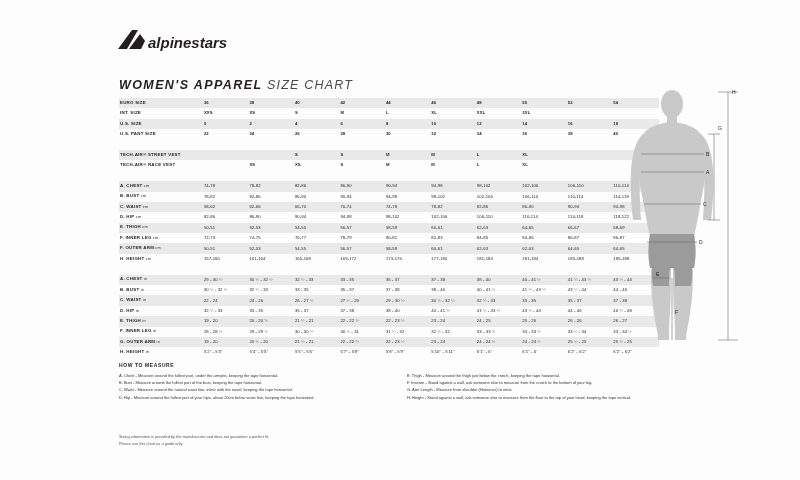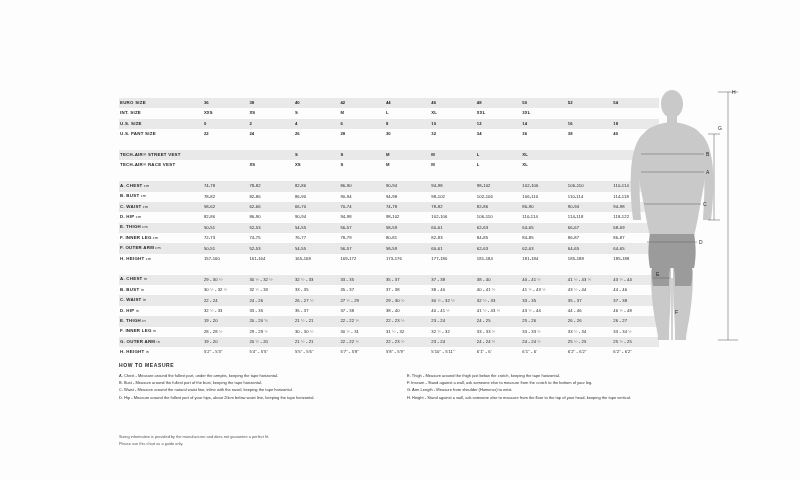--- a/index.html
+++ b/index.html
@@ -76,21 +76,32 @@
   .footer{
     position:absolute;left:119px;top:434px;width:400px;
   }
   .footer p{margin:0 0 1.5px 0;font-size:3.9px;color:#555;}
 </style>
 </head>
 <body>
 
 <div class="page">
 
-
+  <div class="logo">
+    <svg viewBox="0 0 240 60" width="120" height="30" aria-hidden="true">
+      <polygon points="12,46 40,8 52,8 30,46" fill="#231f20"></polygon>
+      <polygon points="34,46 56,16 66,30 58,46" fill="#231f20"></polygon>
+      <text x="72" y="44" font-family="Liberation Sans, sans-serif" font-size="30" font-style="italic" font-weight="bold" fill="#231f20">alpinestars</text>
+    </svg>
+  </div>
+
+  <div class="title">
+    <span>WOMEN'S APPAREL</span>
+    <span class="light">SIZE CHART</span>
+  </div>
 
   <div class="table-wrap">
     <table>
       <tbody id="table-body">
           <tr class="hdr shade">
             <td class="lbl">EURO SIZE</td>
             <td class="val">36</td>
             <td class="val">38</td>
             <td class="val">40</td>
             <td class="val">42</td>

